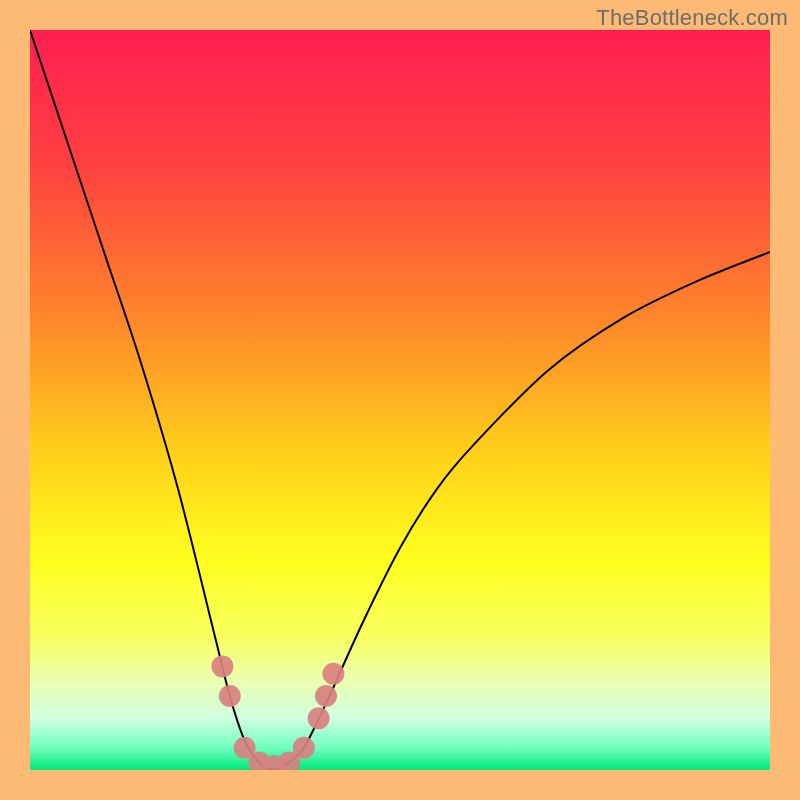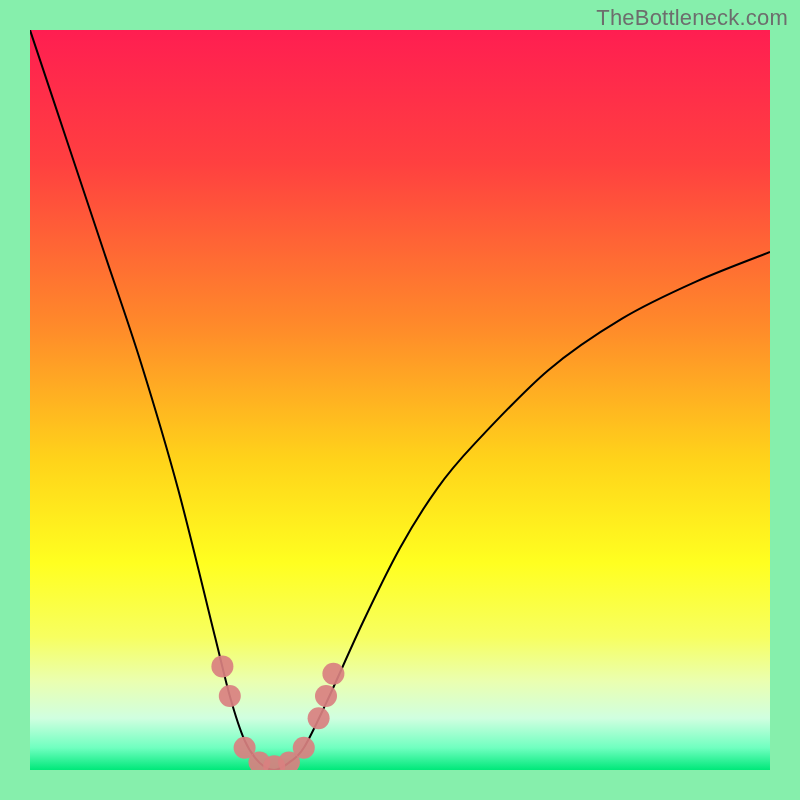--- a/index.html
+++ b/index.html
@@ -8,21 +8,21 @@
     width: 800px;
     height: 800px;
     overflow: hidden;
     background: #000;
     font-family: Arial, Helvetica, sans-serif;
   }
   .frame {
     position: relative;
     width: 800px;
     height: 800px;
-    background: #86efac;
+    background: #fdba74;
   }
   .plot-area {
     position: absolute;
     left: 30px;
     top: 30px;
     width: 740px;
     height: 740px;
     overflow: hidden;
   }
   .gradient-bg {

